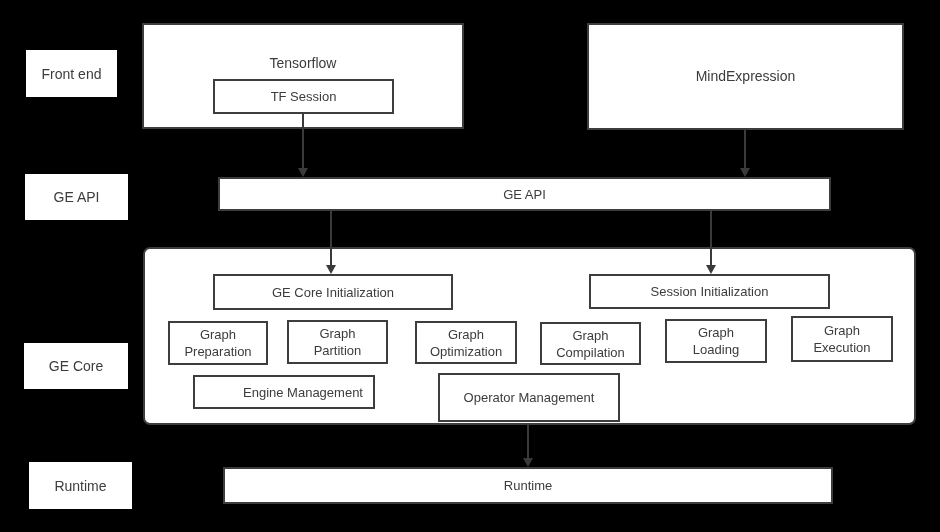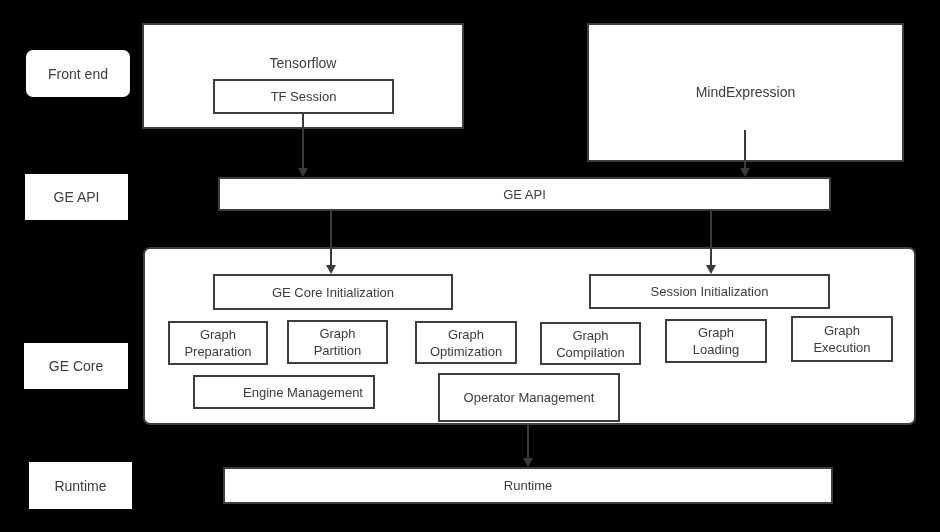--- a/index.html
+++ b/index.html
@@ -37,33 +37,33 @@
     box-sizing: border-box;
     display: flex;
     align-items: center;
     justify-content: center;
     text-align: center;
     font-size: 14px;
   }
   .multiline span { white-space: pre-line; }
 
   
-  #lbl-frontend { left: 26px;  top: 50px;  width: 104px; height: 47px; border-radius: 7px; }
+  #lbl-frontend { left: 26px;  top: 50px;  width: 91px; height: 47px; }
   #lbl-geapi    { left: 25px;  top: 174px; width: 103px; height: 46px; }
   #lbl-gecore   { left: 24px;  top: 323px; width: 104px; height: 46px; margin-top: 20px; }
   #lbl-runtime  { left: 29px;  top: 462px; width: 103px; height: 47px; }
 
   
   #tensorflow-box { left: 142px; top: 23px; width: 322px; height: 106px; display: block; }
   #tensorflow-title {
     position: absolute; top: 30px; left: 0; width: 100%;
     text-align: center; font-size: 14px;
   }
   #tf-adapter-box { left: 69px; top: 54px; width: 181px; height: 35px; }
-  #mindexpression-box { left: 587px; top: 23px; width: 317px; height: 139px; font-size: 14px; }
+  #mindexpression-box { left: 587px; top: 23px; width: 317px; height: 107px; font-size: 14px; }
 
   
   #ge-api-box { left: 218px; top: 177px; width: 613px; height: 34px; }
 
   
   #ge-core-box { left: 143px; top: 247px; width: 773px; height: 178px; display: block; border-radius: 7px; }
   #gci-box  { left: 68px;  top: 25px;  width: 240px; height: 36px; }
   #si-box   { left: 444px; top: 25px;  width: 241px; height: 35px; }
   #gprep-box { left: 23px;  top: 72px; width: 100px; height: 44px; }
   #gpart-box { left: 142px; top: 71px; width: 101px; height: 44px; }

